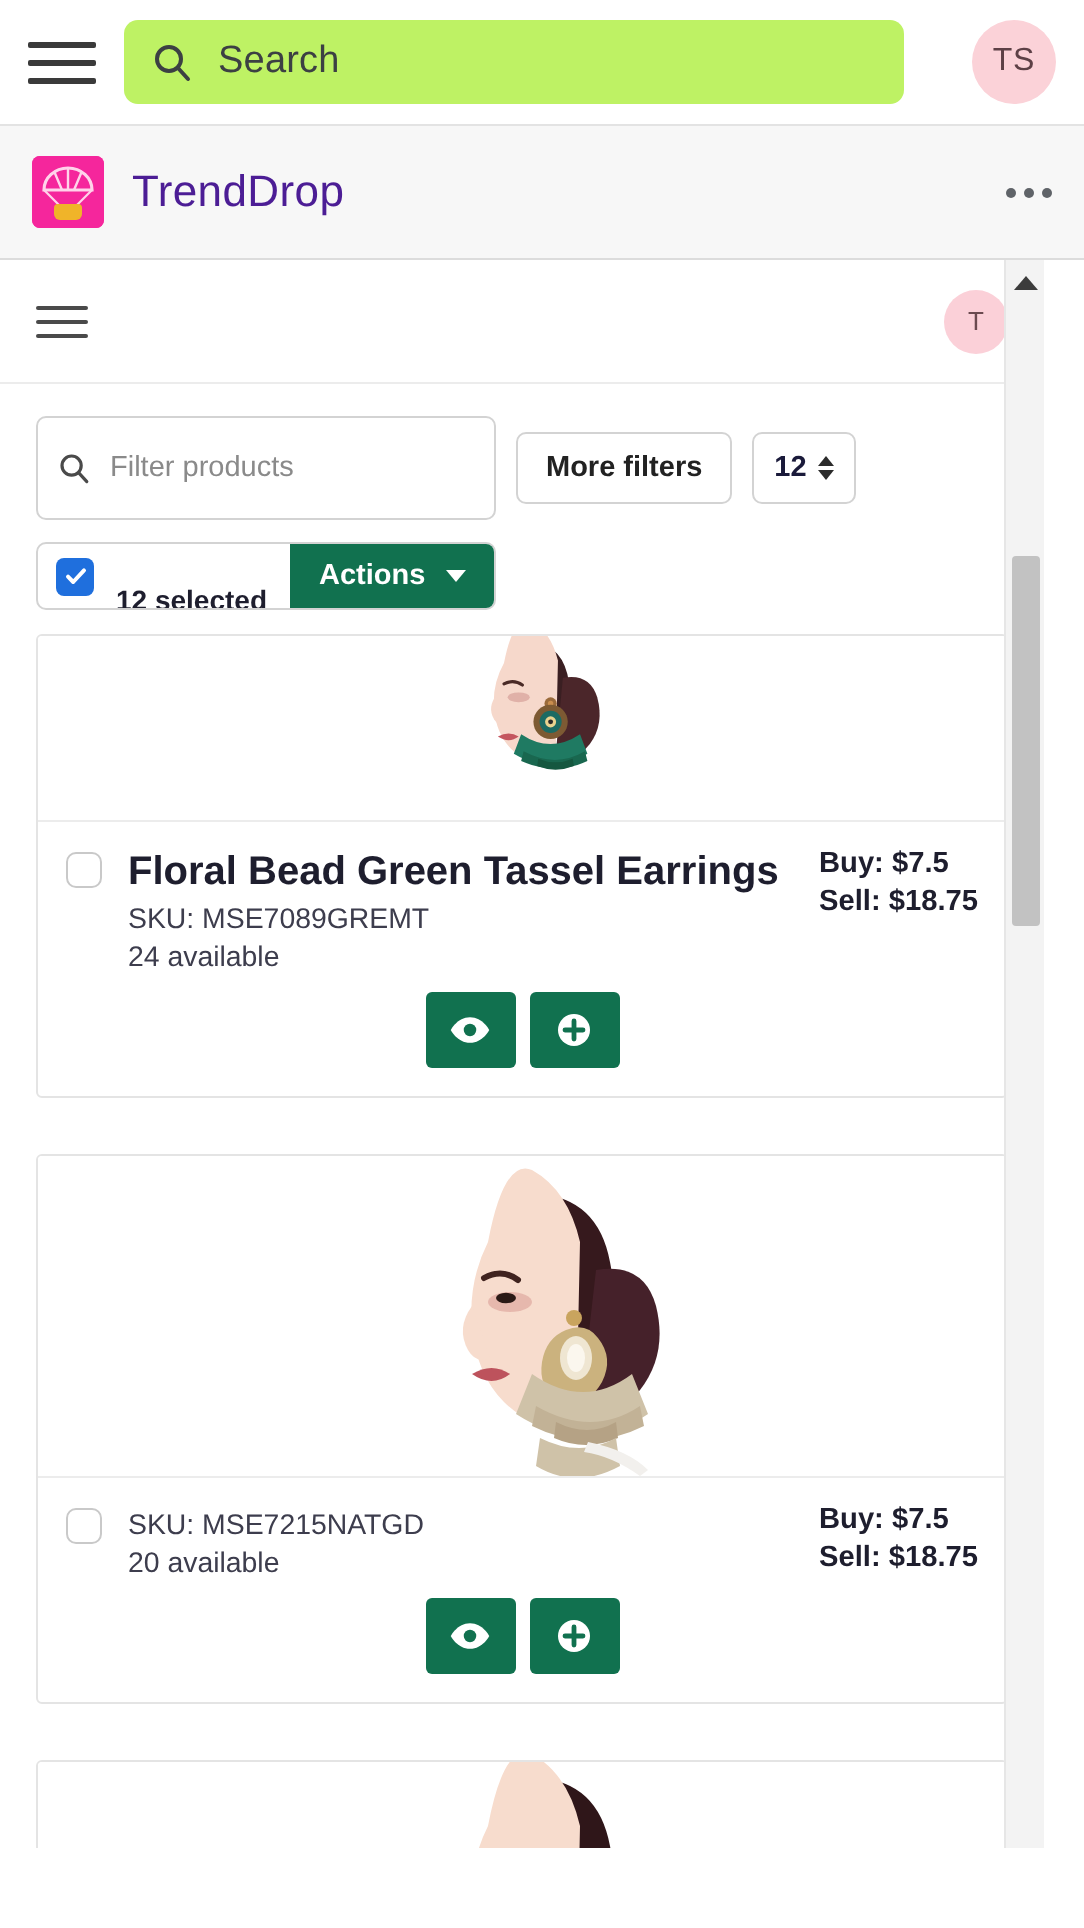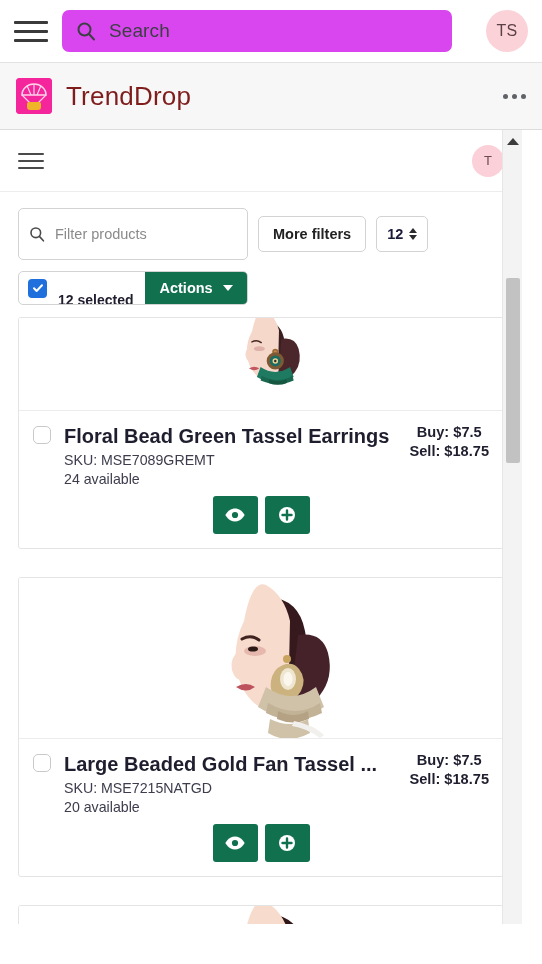--- a/index.html
+++ b/index.html
@@ -20,21 +20,21 @@
     background: #ffffff;
     gap: 14px;
   }
   .hamburger { width: 34px; height: 30px; display:flex; flex-direction:column;
     justify-content:center; gap:6px; cursor:pointer; flex:0 0 auto; }
   .hamburger span { display:block; height:3px; background:#3a3a3a; border-radius:1px; width:34px; }
 
   .search-box {
     flex: 1 1 auto;
     height: 42px;
-    background: #d946ef;
+    background: #bef264;
     border-radius: 7px;
     display: flex;
     align-items: center;
     padding: 0 14px;
     gap: 13px;
     max-width: 390px;
   }
   .search-box .s-icon { width:20px; height:20px; flex:0 0 auto; }
   .search-placeholder { color:#3c4043; font-size:19px; letter-spacing:.1px; }
 
@@ -55,21 +55,21 @@
     display:flex; align-items:center;
     padding: 0 16px;
     gap: 14px;
   }
   .app-logo {
     width: 36px; height: 36px; border-radius:4px;
     background: #f5269c;
     position: relative; flex:0 0 auto;
     overflow:hidden;
   }
-  .app-title { font-size:26px; color:#7f1d1d; letter-spacing:.2px; }
+  .app-title { font-size:22px; color:#4c1d95; letter-spacing:.2px; }
   .kebab { margin-left:auto; display:flex; gap:4px; align-items:center; cursor:pointer; }
   .kebab i { width:5px; height:5px; border-radius:50%; background:#5f6368; display:block; }
 
   
   .frame {
     position: relative;
     height: 794px;
     background: #fff;
     overflow: hidden;
   }
@@ -158,21 +158,21 @@
   .row-top { display:flex; align-items:flex-start; gap:13px; }
   .cb-empty {
     width:18px;height:18px;border:1px solid #c9c9c9;border-radius:5px;background:#fff;
     flex:0 0 auto; margin-top:2px; cursor:pointer;
   }
   .info { flex:1 1 auto; min-width:0; }
   .p-title { font-size:20px; font-weight:700; color:#1e1e2e; line-height:1.25;
     white-space:nowrap; overflow:hidden; text-overflow:ellipsis; }
   .p-sku { font-size:14.2px; color:#3d3d4d; margin-top:3px; }
   .p-avail { font-size:14.2px; color:#3d3d4d; margin-top:3px; }
-  .prices { flex:0 0 auto; text-align:center; padding-left:4px;}
+  .prices { flex:0 0 auto; text-align:left; padding-left:4px;}
   .p-buy { font-size:14.6px; font-weight:700; color:#1e1e2e; }
   .p-sell { font-size:14.6px; font-weight:700; color:#1e1e2e; margin-top:3px;}
   .btn-row { display:flex; gap:7px; justify-content:center; margin-top:9px; }
   .icon-btn {
     width:45px;height:38px;background:#11714f;border-radius:3px;
     display:flex;align-items:center;justify-content:center;cursor:pointer;
   }
 
   
   .sbar {
@@ -356,21 +356,20 @@
               <path d="M94 120 q28 16 52 0 l2 10 q-28 14 -56 0 z" fill="#c2b296"></path>
               <path d="M104 128 q16 8 30 0 l1 8 q-16 7 -32 0 z" fill="#b5a285"></path>
               <path d="M96 136 q20 10 38 0 l2 14 q-22 12 -42 0 z" fill="#cfc2a8"></path>
               <path d="M120 138 q20 4 30 14 l-4 3 q-14 -10 -28 -12 z" fill="#f2f0ed"></path>
             </svg>
           </div>
           <div class="card-body">
             <div class="row-top">
               <span class="cb-empty"></span>
               <div class="info">
-                <div class="p-title">Large Beaded Gold Fan Tassel ...</div>
                 <div class="p-sku">SKU: MSE7215NATGD</div>
                 <div class="p-avail">20 available</div>
               </div>
               <div class="prices">
                 <div class="p-buy">Buy: $7.5</div>
                 <div class="p-sell">Sell: $18.75</div>
               </div>
             </div>
             <div class="btn-row">
               <span class="icon-btn">

